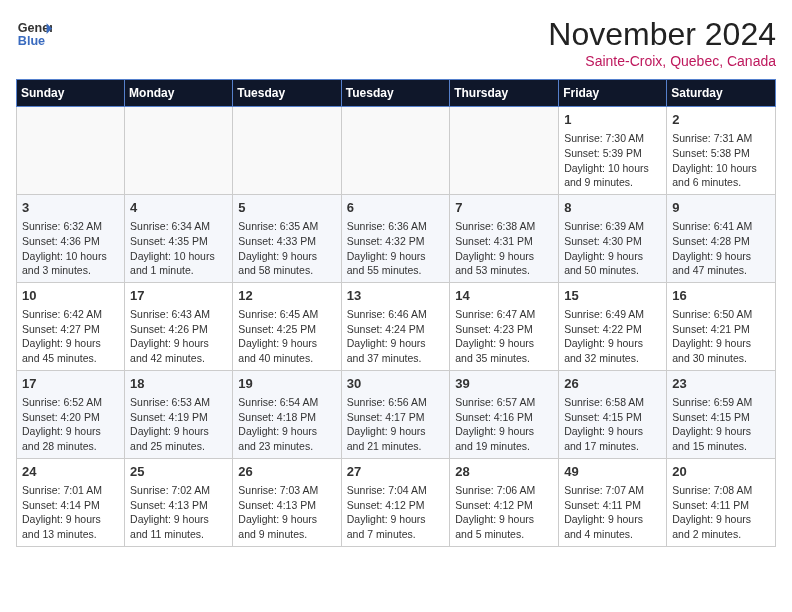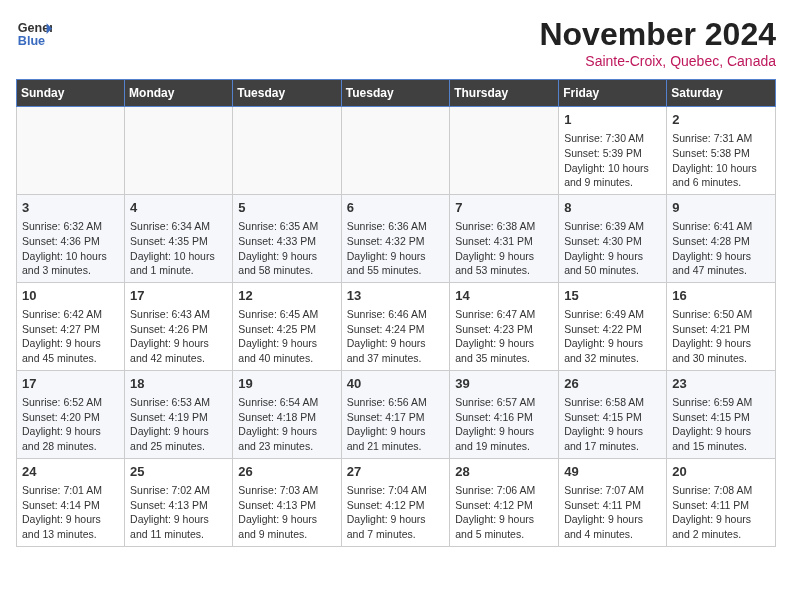--- a/index.html
+++ b/index.html
@@ -23,34 +23,34 @@
     }
     .logo-icon {
       width: 36px;
       height: 36px;
     }
     .title-area {
       text-align: right;
     }
     .main-title {
       font-size: 32px;
-      font-weight: bold;
+      font-weight: normal;
       color: #222;
     }
     .subtitle {
       font-size: 14px;
       color: #be185d;
     }
     .calendar-table {
       width: 100%;
       border-collapse: collapse;
       font-size: 11px;
     }
     .calendar-table thead tr th {
-      background-color: #404040;
+      background-color: #0f172a;
       color: #fff;
       padding: 6px 4px;
       text-align: left;
       font-size: 12px;
       font-weight: bold;
       border: 1px solid #5580cc;
       margin-left: 32px;
     }
     .calendar-table tbody tr td {
       border: 1px solid #ccc;
@@ -133,21 +133,21 @@
         <td><span class="day-number">12</span>Sunrise: 6:45 AM<br>Sunset: 4:25 PM<br>Daylight: 9 hours and 40 minutes.</td>
         <td><span class="day-number">13</span>Sunrise: 6:46 AM<br>Sunset: 4:24 PM<br>Daylight: 9 hours and 37 minutes.</td>
         <td><span class="day-number">14</span>Sunrise: 6:47 AM<br>Sunset: 4:23 PM<br>Daylight: 9 hours and 35 minutes.</td>
         <td><span class="day-number">15</span>Sunrise: 6:49 AM<br>Sunset: 4:22 PM<br>Daylight: 9 hours and 32 minutes.</td>
         <td><span class="day-number">16</span>Sunrise: 6:50 AM<br>Sunset: 4:21 PM<br>Daylight: 9 hours and 30 minutes.</td>
       </tr>
       <tr>
         <td><span class="day-number">17</span>Sunrise: 6:52 AM<br>Sunset: 4:20 PM<br>Daylight: 9 hours and 28 minutes.</td>
         <td><span class="day-number">18</span>Sunrise: 6:53 AM<br>Sunset: 4:19 PM<br>Daylight: 9 hours and 25 minutes.</td>
         <td><span class="day-number">19</span>Sunrise: 6:54 AM<br>Sunset: 4:18 PM<br>Daylight: 9 hours and 23 minutes.</td>
-        <td><span class="day-number">40</span>Sunrise: 6:56 AM<br>Sunset: 4:17 PM<br>Daylight: 9 hours and 21 minutes.</td>
+        <td><span class="day-number">30</span>Sunrise: 6:56 AM<br>Sunset: 4:17 PM<br>Daylight: 9 hours and 21 minutes.</td>
         <td><span class="day-number">39</span>Sunrise: 6:57 AM<br>Sunset: 4:16 PM<br>Daylight: 9 hours and 19 minutes.</td>
         <td><span class="day-number">26</span>Sunrise: 6:58 AM<br>Sunset: 4:15 PM<br>Daylight: 9 hours and 17 minutes.</td>
         <td><span class="day-number">23</span>Sunrise: 6:59 AM<br>Sunset: 4:15 PM<br>Daylight: 9 hours and 15 minutes.</td>
       </tr>
       <tr>
         <td><span class="day-number">24</span>Sunrise: 7:01 AM<br>Sunset: 4:14 PM<br>Daylight: 9 hours and 13 minutes.</td>
         <td><span class="day-number">25</span>Sunrise: 7:02 AM<br>Sunset: 4:13 PM<br>Daylight: 9 hours and 11 minutes.</td>
         <td><span class="day-number">26</span>Sunrise: 7:03 AM<br>Sunset: 4:13 PM<br>Daylight: 9 hours and 9 minutes.</td>
         <td><span class="day-number">27</span>Sunrise: 7:04 AM<br>Sunset: 4:12 PM<br>Daylight: 9 hours and 7 minutes.</td>
         <td><span class="day-number">28</span>Sunrise: 7:06 AM<br>Sunset: 4:12 PM<br>Daylight: 9 hours and 5 minutes.</td>

